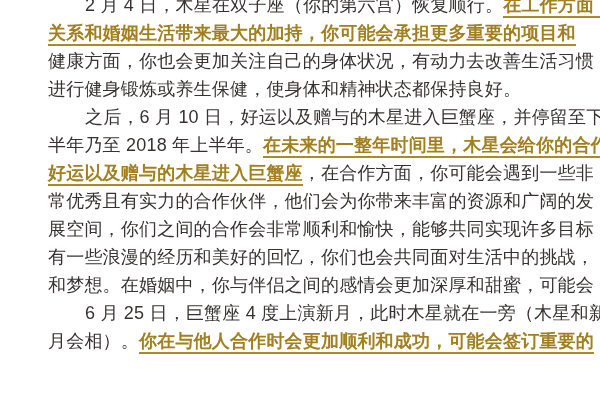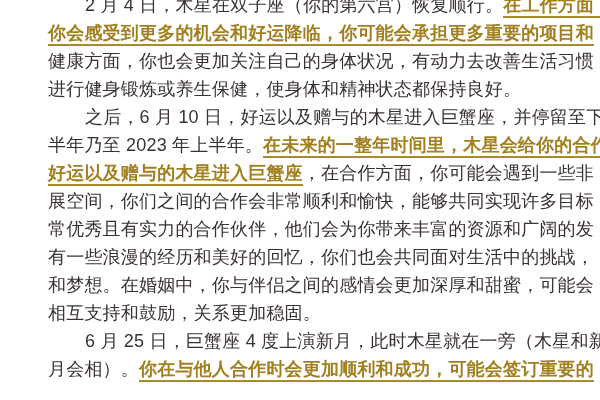--- a/index.html
+++ b/index.html
@@ -46,27 +46,26 @@
     border-bottom: 2px solid #ab8a2c;
     padding-bottom: 1px;
   }
 </style>
 </head>
 <body>
 
 <div id="page">
   <div id="article">
       <div class="text-line indented"><span class="seg-normal">2 月 4 日，木星在双子座（你的第六宫）恢复顺行。</span><span class="seg-highlight">在工作方面，</span></div>
-      <div class="text-line"><span class="seg-highlight">你会感受到更多的机会和好运降临，你可能会承担更多重要的项目和</span></div>
+      <div class="text-line"><span class="seg-highlight">关系和婚姻生活带来最大的加持，你可能会承担更多重要的项目和</span></div>
       <div class="text-line"><span class="seg-normal">健康方面，你也会更加关注自己的身体状况，有动力去改善生活习惯，</span></div>
       <div class="text-line"><span class="seg-normal">进行健身锻炼或养生保健，使身体和精神状态都保持良好。</span></div>
       <div class="text-line indented"><span class="seg-normal">之后，6 月 10 日，好运以及赠与的木星进入巨蟹座，并停留至下</span></div>
-      <div class="text-line"><span class="seg-normal">半年乃至 2023 年上半年。</span><span class="seg-highlight">在未来的一整年时间里，木星会给你的合作</span></div>
+      <div class="text-line"><span class="seg-normal">半年乃至 2018 年上半年。</span><span class="seg-highlight">在未来的一整年时间里，木星会给你的合作</span></div>
       <div class="text-line"><span class="seg-highlight">好运以及赠与的木星进入巨蟹座</span><span class="seg-normal">，在合作方面，你可能会遇到一些非</span></div>
+      <div class="text-line"><span class="seg-normal">常优秀且有实力的合作伙伴，他们会为你带来丰富的资源和广阔的发</span></div>
       <div class="text-line"><span class="seg-normal">展空间，你们之间的合作会非常顺利和愉快，能够共同实现许多目标</span></div>
-      <div class="text-line"><span class="seg-normal">常优秀且有实力的合作伙伴，他们会为你带来丰富的资源和广阔的发</span></div>
       <div class="text-line"><span class="seg-normal">有一些浪漫的经历和美好的回忆，你们也会共同面对生活中的挑战，</span></div>
       <div class="text-line"><span class="seg-normal">和梦想。在婚姻中，你与伴侣之间的感情会更加深厚和甜蜜，可能会</span></div>
-      <div class="text-line"><span class="seg-normal">相互支持和鼓励，关系更加稳固。</span></div>
       <div class="text-line indented"><span class="seg-normal">6 月 25 日，巨蟹座 4 度上演新月，此时木星就在一旁（木星和新</span></div>
       <div class="text-line"><span class="seg-normal">月会相）。</span><span class="seg-highlight">你在与他人合作时会更加顺利和成功，可能会签订重要的</span></div>
     </div>
 </div>
 
 </body></html>

